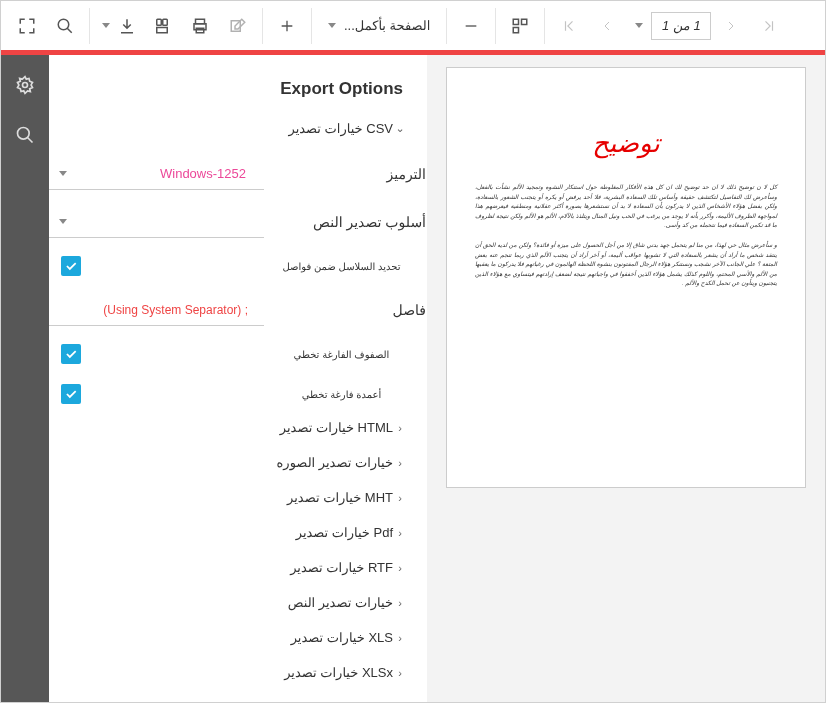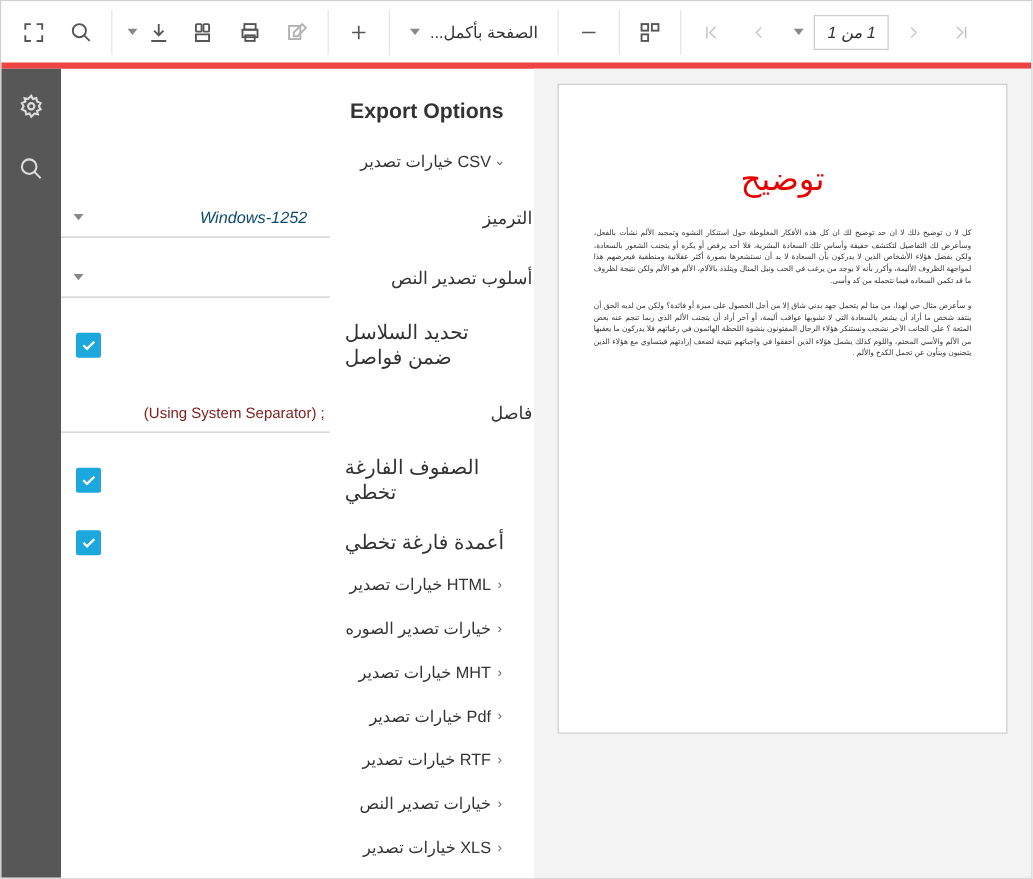--- a/index.html
+++ b/index.html
@@ -17,31 +17,31 @@
 .sidebar .sbtn { width: 32px; height: 32px; display: flex; align-items: center; justify-content: center; color: #ddd; cursor: pointer; }
 .panel { width: 378px; padding: 24px 0 0 0; overflow-y: auto; background:#fff; }
 .panel-inner { padding: 0 8px 0 0; }
 .panel h3 { font-size: 17px; font-weight: 600; text-align: right; padding: 0 16px 16px 12px; }
 .sect { display: flex; align-items: center; justify-content: flex-end; padding: 6px 12px 6px 0; margin-bottom: 8px; cursor:pointer; }
 .sect .chev { width: 14px; text-align:center; color:#666; font-size:11px; }
 .sect-label { text-align: right; font-size: 13px; }
 .row { display: flex; align-items: center; padding: 8px 12px 8px 0; gap: 12px; }
 .row-label { flex: 0 0 150px; text-align: right; font-size: 14px; }
 .row-control { flex: 1; display:flex; justify-content:flex-start; }
-.select { border: none; border-bottom: 1px solid #ccc; height: 32px; display: flex; align-items: center; justify-content: flex-start; padding: 0 10px; width: 215px; cursor:pointer; color:#0c4a6e;font-style:italic; }
+.select { border: none; border-bottom: 1px solid #ccc; height: 32px; display: flex; align-items: center; justify-content: flex-start; padding: 0 10px; width: 215px; cursor:pointer; color:#ec4899; }
 .select .caret2 { width: 0; height: 0; border-left: 4px solid transparent; border-right: 4px solid transparent; border-top: 5px solid #888; }
 .select .val { flex:1; text-align:right; padding-right:8px; }
-.input { border:none; border-bottom:1px solid #ccc; height:32px; width:215px; padding:0 4px; font-size:12px; color:#7f1d1d; text-align:right; display:flex; align-items:center; justify-content:flex-end; }
+.input { border:none; border-bottom:1px solid #ccc; height:32px; width:215px; padding:0 16px; font-size:12px; color:#ef4444; text-align:right; display:flex; align-items:center; justify-content:flex-end; }
 .checkbox { width: 20px; height: 20px; background: #1ca8dd; border-radius: 2px; display:flex; align-items:center; justify-content:center; cursor:pointer; }
 .checkbox svg { width:14px; height:14px; }
 .row-check { display:flex; align-items:center; padding: 10px 12px 10px 0; gap: 12px; }
-.row-check .lbl { flex:1; text-align:left; font-size:16px; padding-right: 0; }
+.row-check .lbl { flex:1; text-align:center; font-size:10px; padding-right: 0; }
 .row-check .cbwrap { width:215px; display:flex; justify-content:flex-start; padding-left:12px; }
 .preview { flex: 1; background: #f3f3f3; padding: 12px; overflow:auto; }
-.page { background: #fff; border: 1px solid #ccc; width: 360px; height: 520px; margin: 0 auto; padding: 60px 28px 20px 28px; text-align: right; direction: rtl; }
+.page { background: #fff; border: 1px solid #ccc; width: 360px; height: 421px; margin: 0 auto; padding: 60px 28px 20px 28px; text-align: right; direction: rtl; font-style: italic; }
 .page-title { color: #e60000; font-size: 26px; font-family: "Traditional Arabic", "Times New Roman", serif; text-align: center; margin-bottom: 24px; }
 .page-body { font-size: 6px; line-height: 1.6; color: #333; text-align: justify; }
 .page-body p { margin-bottom: 10px; }
 svg { display:block; }
 </style>
 </head>
 <body>
 
 <div class="toolbar">
   <div class="btn">

